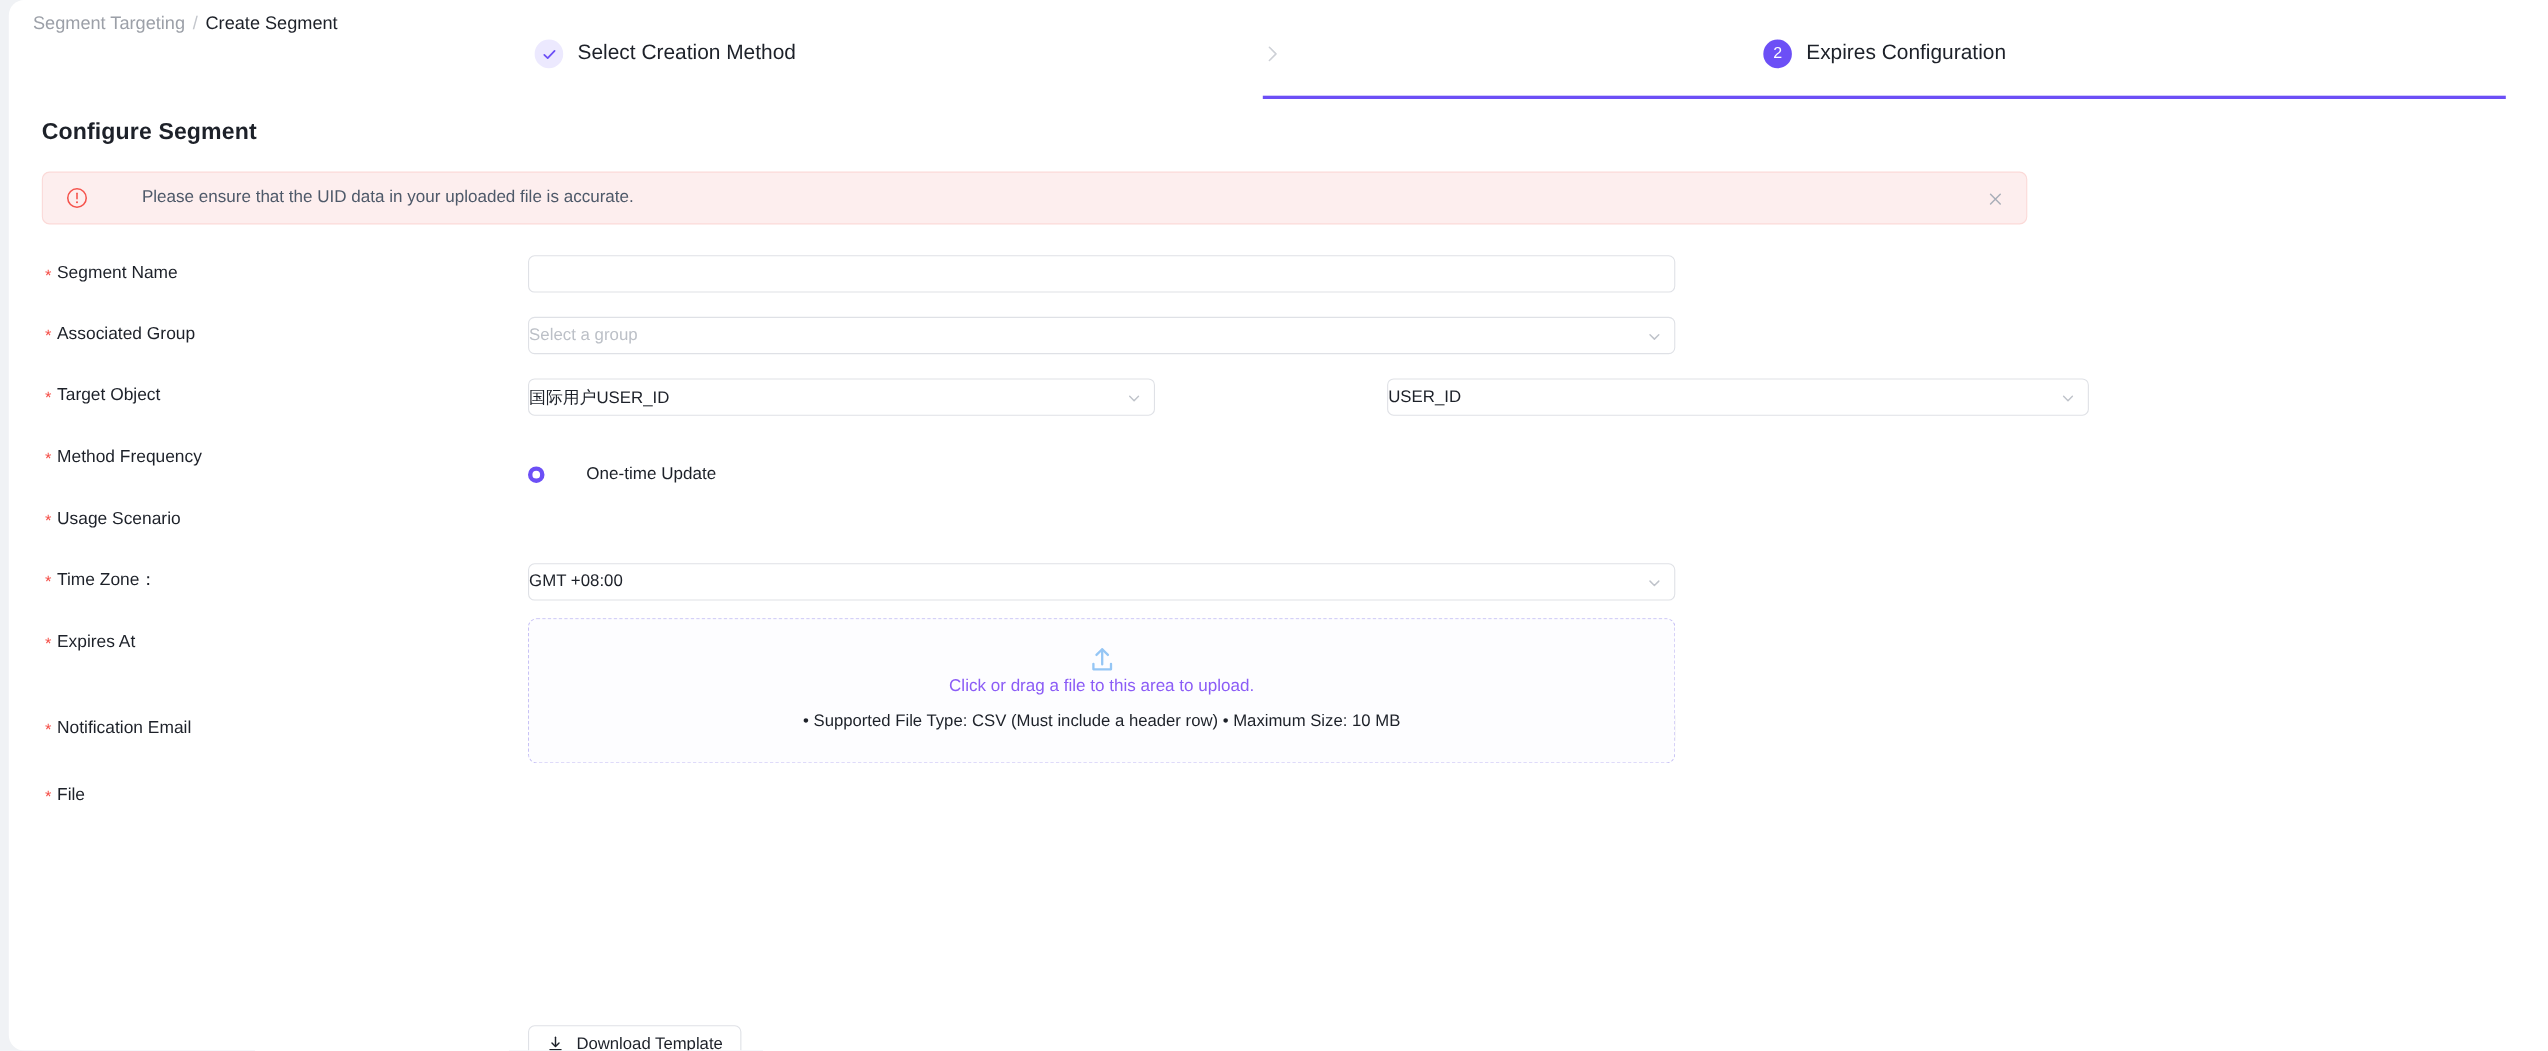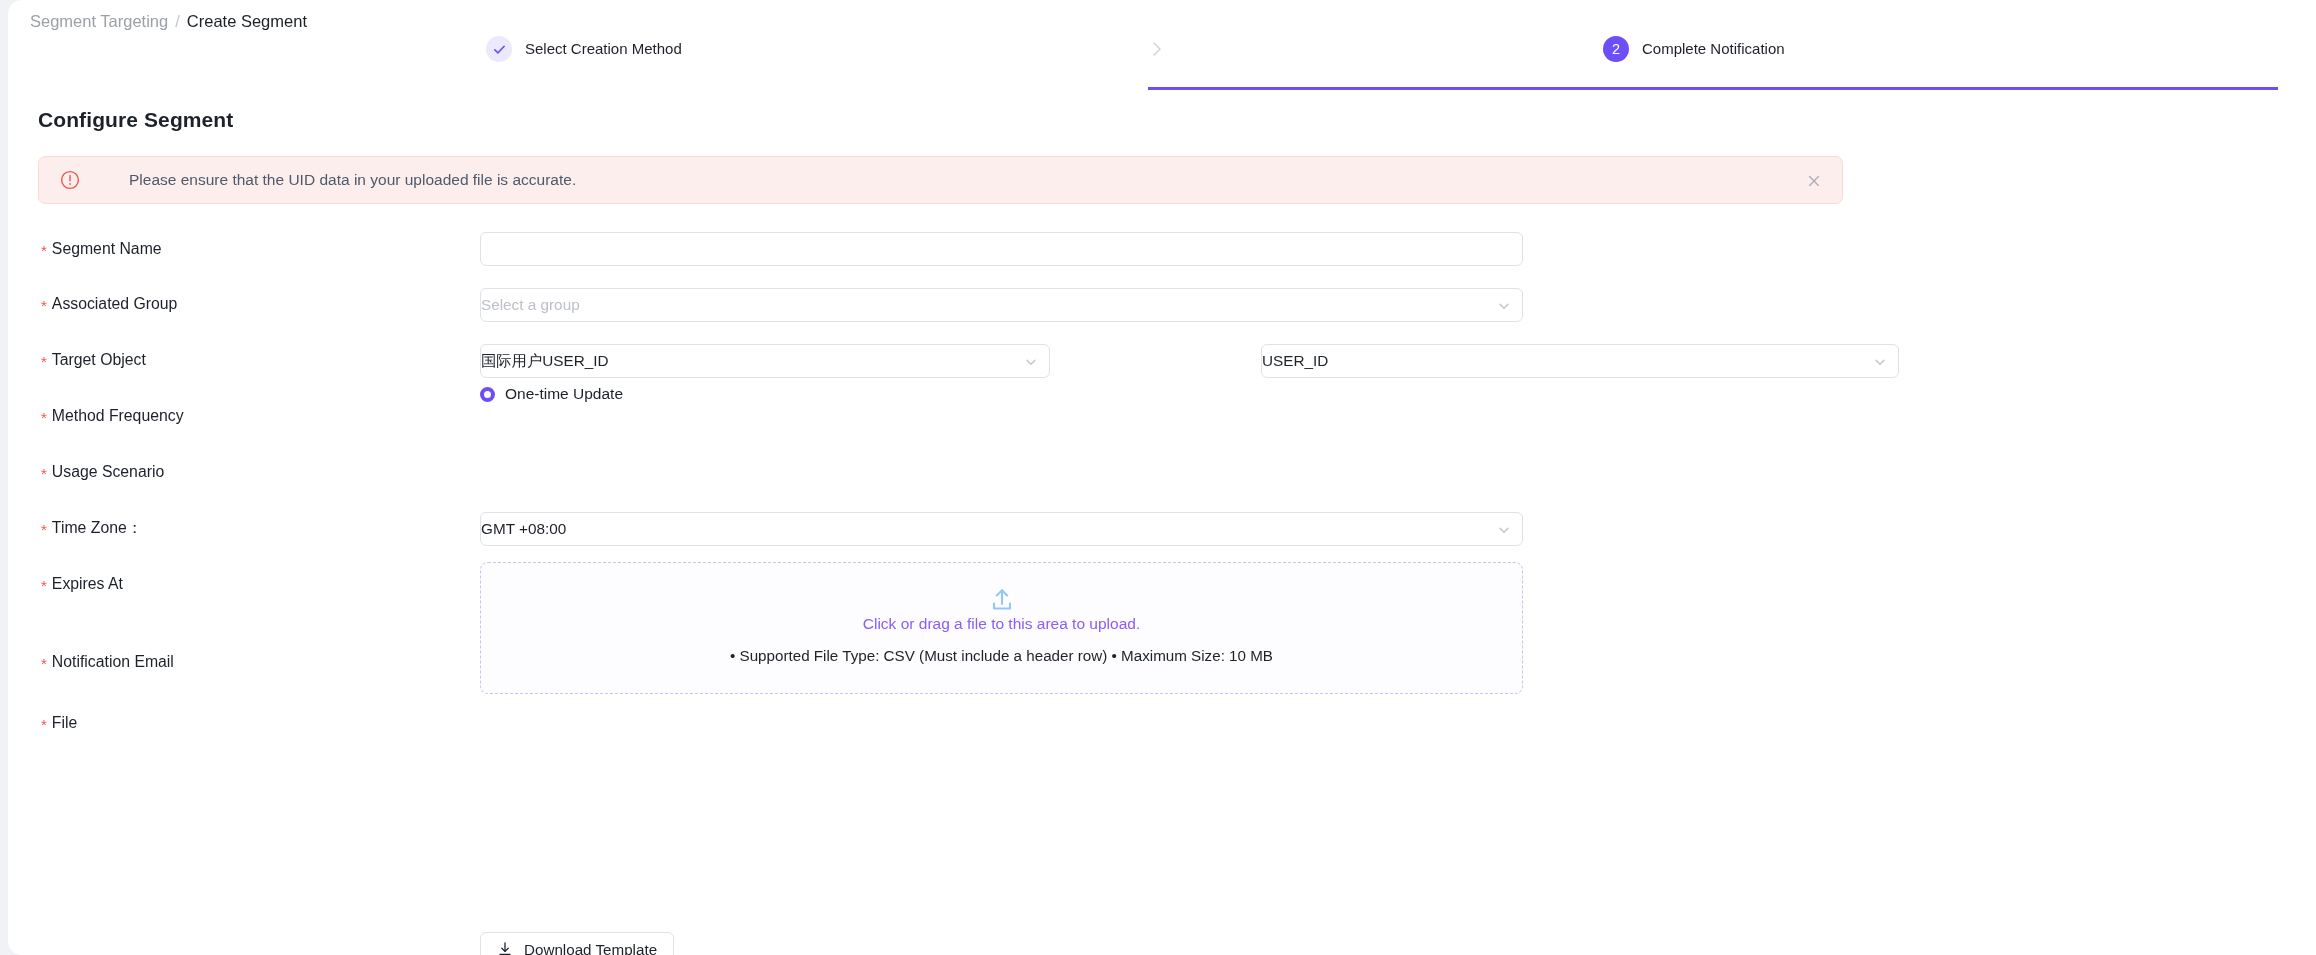--- a/index.html
+++ b/index.html
@@ -61,21 +61,21 @@
     color: #6c4ff6;
   }
   .step-marker.done svg { display: block; }
   .step-marker.active {
     background: #6c4ff6;
     color: #ffffff;
     font-size: 14.5px;
   }
   .step-label {
     margin-left: 13px;
-    font-size: 15px;
+    font-size: 19px;
     color: #1d2129;
     line-height: 26px;
   }
   .step-arrow {
     position: absolute;
     left: 1140px; top: 3px;
     width: 18px; height: 20px;
     color: #cdd0d6;
   }
   .step-arrow svg { display: block; }
@@ -292,21 +292,21 @@
       </div>
 
       <div class="step-arrow">
         <svg width="18" height="20" viewBox="0 0 18 20" fill="none" stroke="currentColor" stroke-width="1.4" stroke-linecap="round" stroke-linejoin="round">
             <path d="M6 4 L12 10 L6 16"></path>
           </svg>
       </div>
 
       <div class="step step-2">
         <div class="step-marker active">2</div>
-        <div class="step-label">Complete Notification</div>
+        <div class="step-label">Expires Configuration</div>
       </div>
     </div>
     <div class="step-underline"></div>
 
     <div class="section-title">Configure Segment</div>
 
     <div class="alert">
       <span class="alert-icon">
         <svg width="22" height="22" viewBox="0 0 22 22" fill="none" stroke="currentColor" stroke-width="1.4">
             <circle cx="11" cy="11" r="8.4"></circle>
@@ -359,21 +359,21 @@
         <span class="caret">
           <svg width="14" height="14" viewBox="0 0 14 14" fill="none" stroke="currentColor" stroke-width="1.3" stroke-linecap="round" stroke-linejoin="round">
               <path d="M3 5.3 L7 9.3 L11 5.3"></path>
             </svg>
         </span>
       </div>
 
       <div class="flabel" style="top:405px">
         <span class="req">*</span><span>Method Frequency</span>
       </div>
-      <div class="radio-wrap" style="left:472px; top:385px;">
+      <div class="radio-wrap" style="left:472px; top:422px;gap:28px;">
         <span class="radio"></span>
         <span class="radio-label">One-time Update</span>
       </div>
 
       <div class="flabel" style="top:461px">
         <span class="req">*</span><span>Usage Scenario</span>
       </div>
 
       <div class="flabel" style="top:517px">
         <span class="req">*</span><span>Time Zone：</span>

